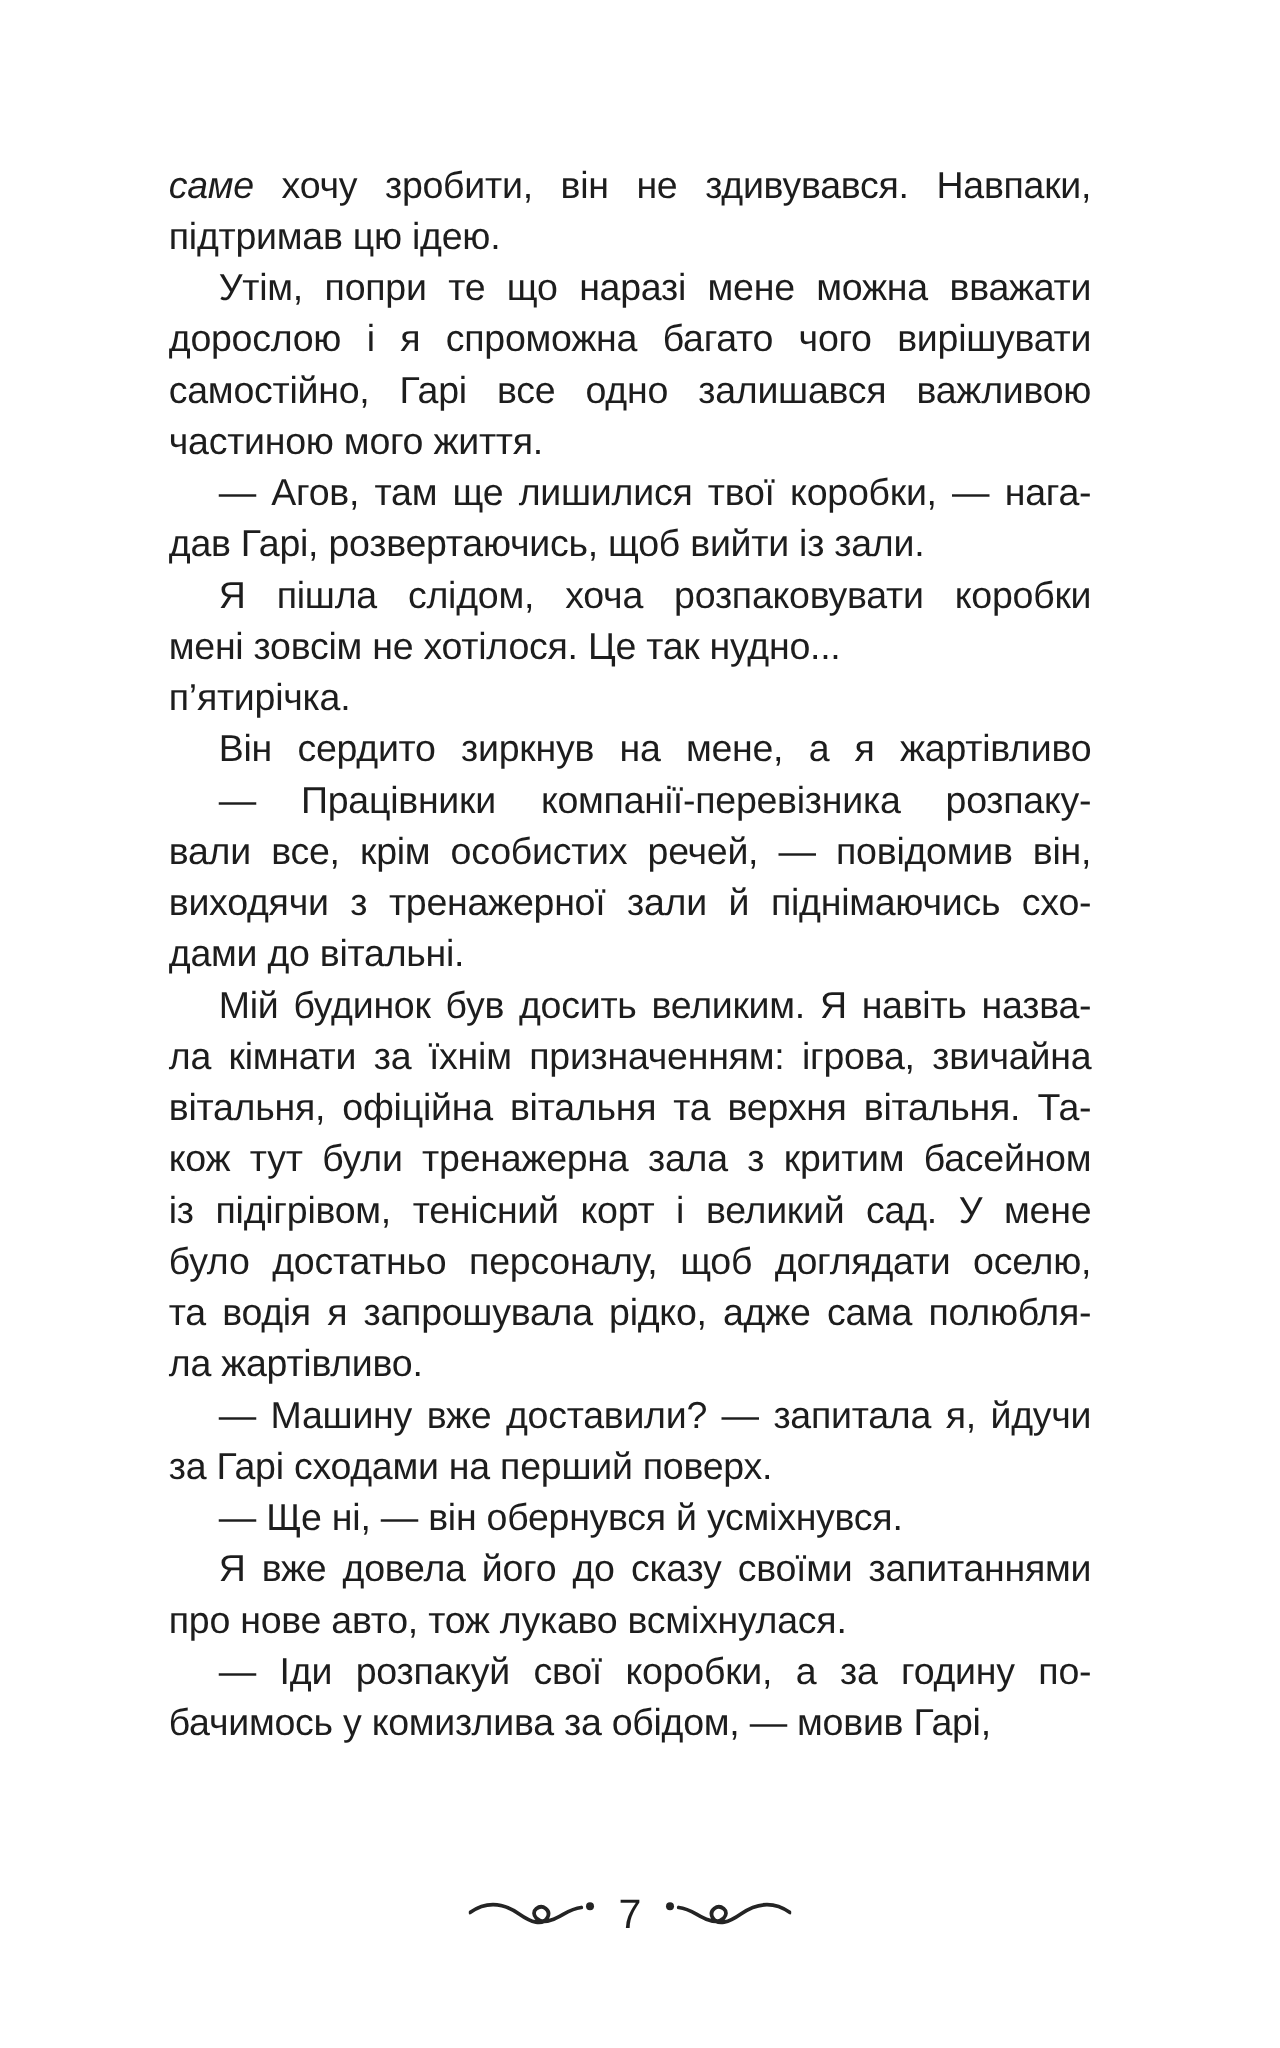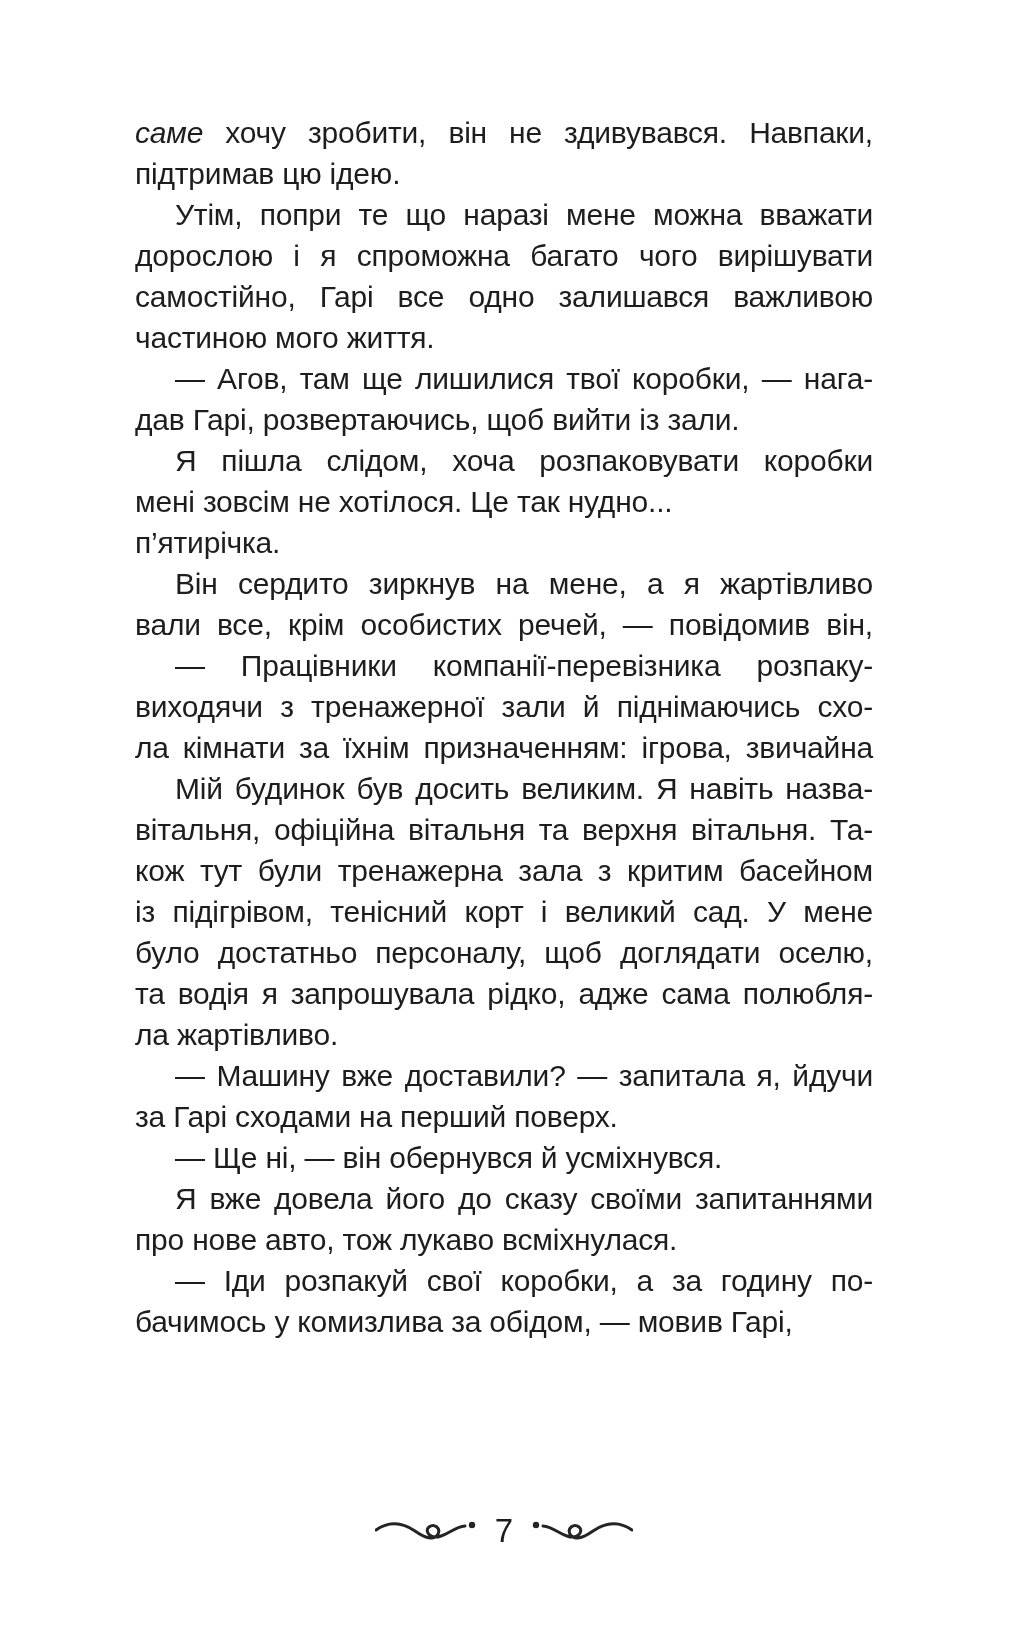--- a/index.html
+++ b/index.html
@@ -12,21 +12,21 @@
     width: 1024px;
     height: 1638px;
     background: #ffffff;
     font-family: "Liberation Sans", "DejaVu Sans", sans-serif;
     color: #1d1d1d;
     overflow: hidden;
   }
   .text-block {
     position: absolute;
     left: 135px;
-    top: 112px;
+    top: 128px;
     width: 738px;
     font-size: 30px;
     line-height: 41px;
     letter-spacing: -0.2px;
   }
   .para { margin: 0; padding: 0; }
   .line {
     text-align: justify;
     text-align-last: justify;
     white-space: normal;
@@ -81,27 +81,28 @@
         <div class="line indent"><span>Я пішла слідом, хоча розпаковувати коробки</span></div>
         <div class="line last"><span>мені зовсім не хотілося. Це так нудно...</span></div>
       </div>
       <div class="para">
         <div class="line last"><span>п’ятирічка.</span></div>
       </div>
       <div class="para">
         <div class="line indent"><span>Він сердито зиркнув на мене, а я жартівливо</span></div>
       </div>
       <div class="para">
+        <div class="line indent"><span>— Працівники компанії-перевізника розпаку-</span></div>
         <div class="line"><span>вали все, крім особистих речей, — повідомив він,</span></div>
-        <div class="line indent"><span>— Працівники компанії-перевізника розпаку-</span></div>
         <div class="line"><span>виходячи з тренажерної зали й піднімаючись схо-</span></div>
+        <div class="line last"><span>дами до вітальні.</span></div>
       </div>
       <div class="para">
+        <div class="line indent"><span>Мій будинок був досить великим. Я навіть назва-</span></div>
         <div class="line"><span>ла кімнати за їхнім призначенням: ігрова, звичайна</span></div>
-        <div class="line indent"><span>Мій будинок був досить великим. Я навіть назва-</span></div>
         <div class="line"><span>вітальня, офіційна вітальня та верхня вітальня. Та-</span></div>
         <div class="line"><span>кож тут були тренажерна зала з критим басейном</span></div>
         <div class="line"><span>із підігрівом, тенісний корт і великий сад. У мене</span></div>
         <div class="line"><span>було достатньо персоналу, щоб доглядати оселю,</span></div>
         <div class="line"><span>та водія я запрошувала рідко, адже сама полюбля-</span></div>
         <div class="line last"><span>ла жартівливо.</span></div>
       </div>
       <div class="para">
         <div class="line indent"><span>— Машину вже доставили? — запитала я, йдучи</span></div>
         <div class="line last"><span>за Гарі сходами на перший поверх.</span></div>

